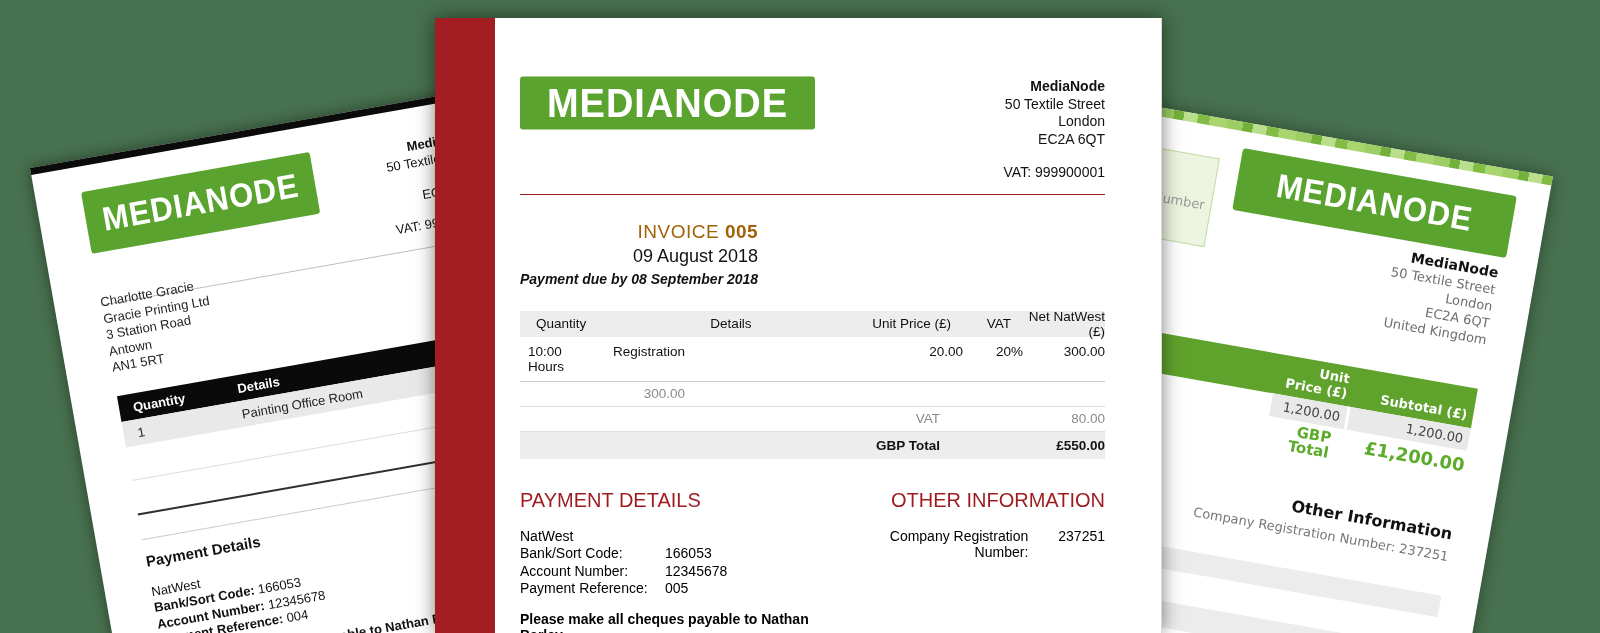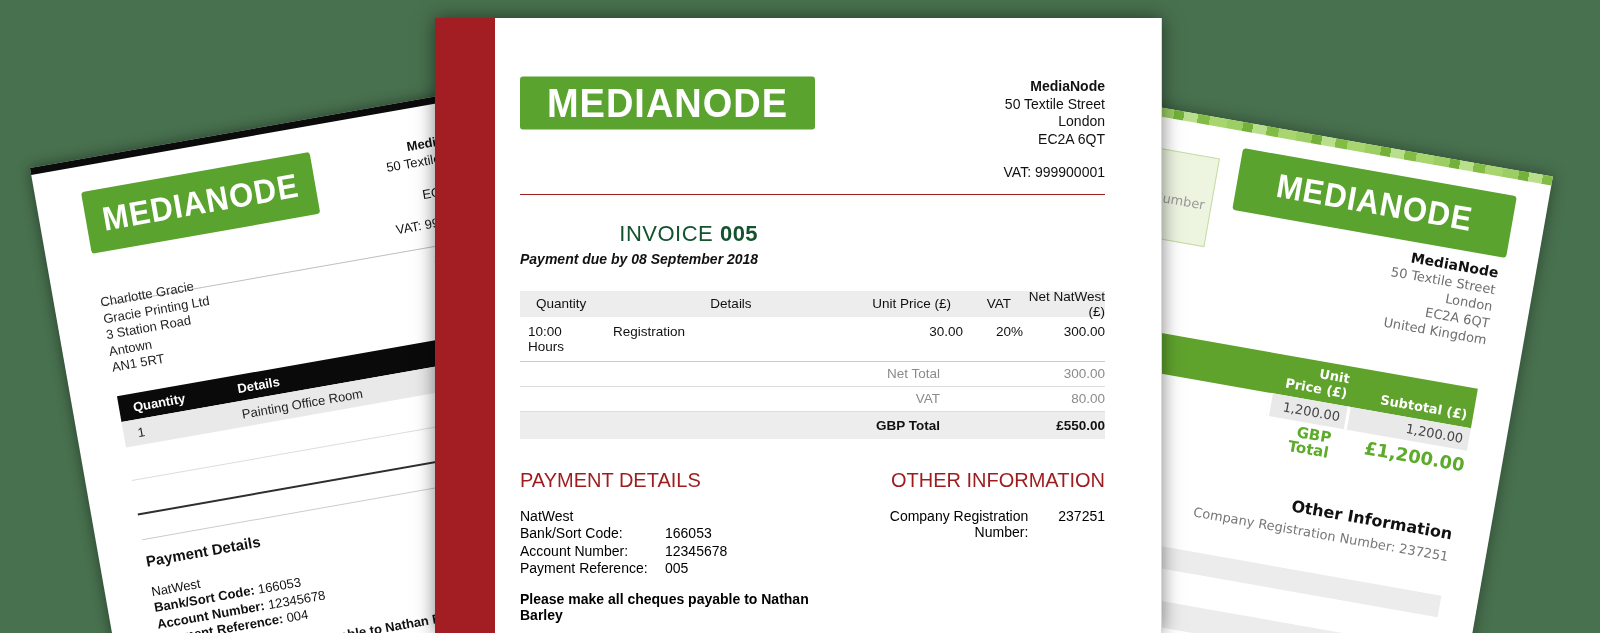--- a/index.html
+++ b/index.html
@@ -74,21 +74,21 @@
   .cc-head{display:flex;justify-content:space-between;margin-top:60px;}
   .cc-logo{width:295px;height:50px;background:#5AA32F;border-radius:3px;color:#fff;font-weight:bold;
     font-size:38px;letter-spacing:1px;display:flex;align-items:center;justify-content:center;transform:scaleY(1.06);}
   .cc-address{text-align:right;font-size:14px;line-height:17.5px;color:#111;}
   .cc-address .co{font-weight:bold;}
   .cc-address .vat{margin-top:16px;}
   .cc-redline{height:1px;background:#9E1B1E;margin-top:12px;}
   .cc-parties{display:flex;justify-content:space-between;margin-top:26px;}
   .cc-billto{font-size:14px;line-height:17px;color:#111;}
   .cc-invblock{text-align:right;}
-  .cc-invtitle{font-size:22px;color:#14532d;letter-spacing:.5px;}
+  .cc-invtitle{font-size:19px;color:#a16207;letter-spacing:.5px;}
   .cc-invtitle b{font-weight:bold;}
   .cc-invdate{font-size:18px;color:#111;margin-top:3px;}
   .cc-invdue{font-size:14px;font-style:italic;color:#111;margin-top:4px;font-weight:bold;}
   .cc-table{margin-top:24px;font-size:13.5px;color:#111;}
   .cc-thead{display:flex;background:#EDEDED;height:26px;align-items:center;}
   .c-qty{width:85px;padding-left:16px;}
   .c-det{width:220px;text-align:center;}
   .c-unit{width:110px;text-align:right;}
   .c-vat{width:60px;text-align:right;}
   .c-sub{flex:1;text-align:right;}
@@ -216,41 +216,41 @@
       </div>
 
       <div class="cc-redline"></div>
 
       <div class="cc-parties">
         <div class="cc-invblock">
           <div class="cc-invtitle">
             <span>INVOICE</span>
             <b>005</b>
           </div>
+          <div class="cc-invdate">09 August 2018</div>
           <div class="cc-invdue">Payment due by 08 September 2018</div>
         </div>
       </div>
 
       <div class="cc-table">
         <div class="cc-thead">
           <div class="c-qty">Quantity</div>
           <div class="c-det">Details</div>
           <div class="c-unit">Unit Price (£)</div>
           <div class="c-vat">VAT</div>
           <div class="c-sub">Net NatWest (£)</div>
         </div>
         <div class="cc-r1">
           <div class="c-qty">10:00 Hours</div>
           <div class="c-det">Registration</div>
-          <div class="c-unit">30.00</div>
+          <div class="c-unit">20.00</div>
           <div class="c-vat">20%</div>
           <div class="c-sub">300.00</div>
         </div>
         <div class="cc-sumrow">
-          <div class="cc-sumlbl">Net Total</div>
           <div class="cc-sumval">300.00</div>
         </div>
         <div class="cc-sumrow">
           <div class="cc-sumlbl">VAT</div>
           <div class="cc-sumval">80.00</div>
         </div>
         <div class="cc-totrow">
           <div class="cc-sumlbl">GBP Total</div>
           <div class="cc-sumval">£550.00</div>
         </div>

